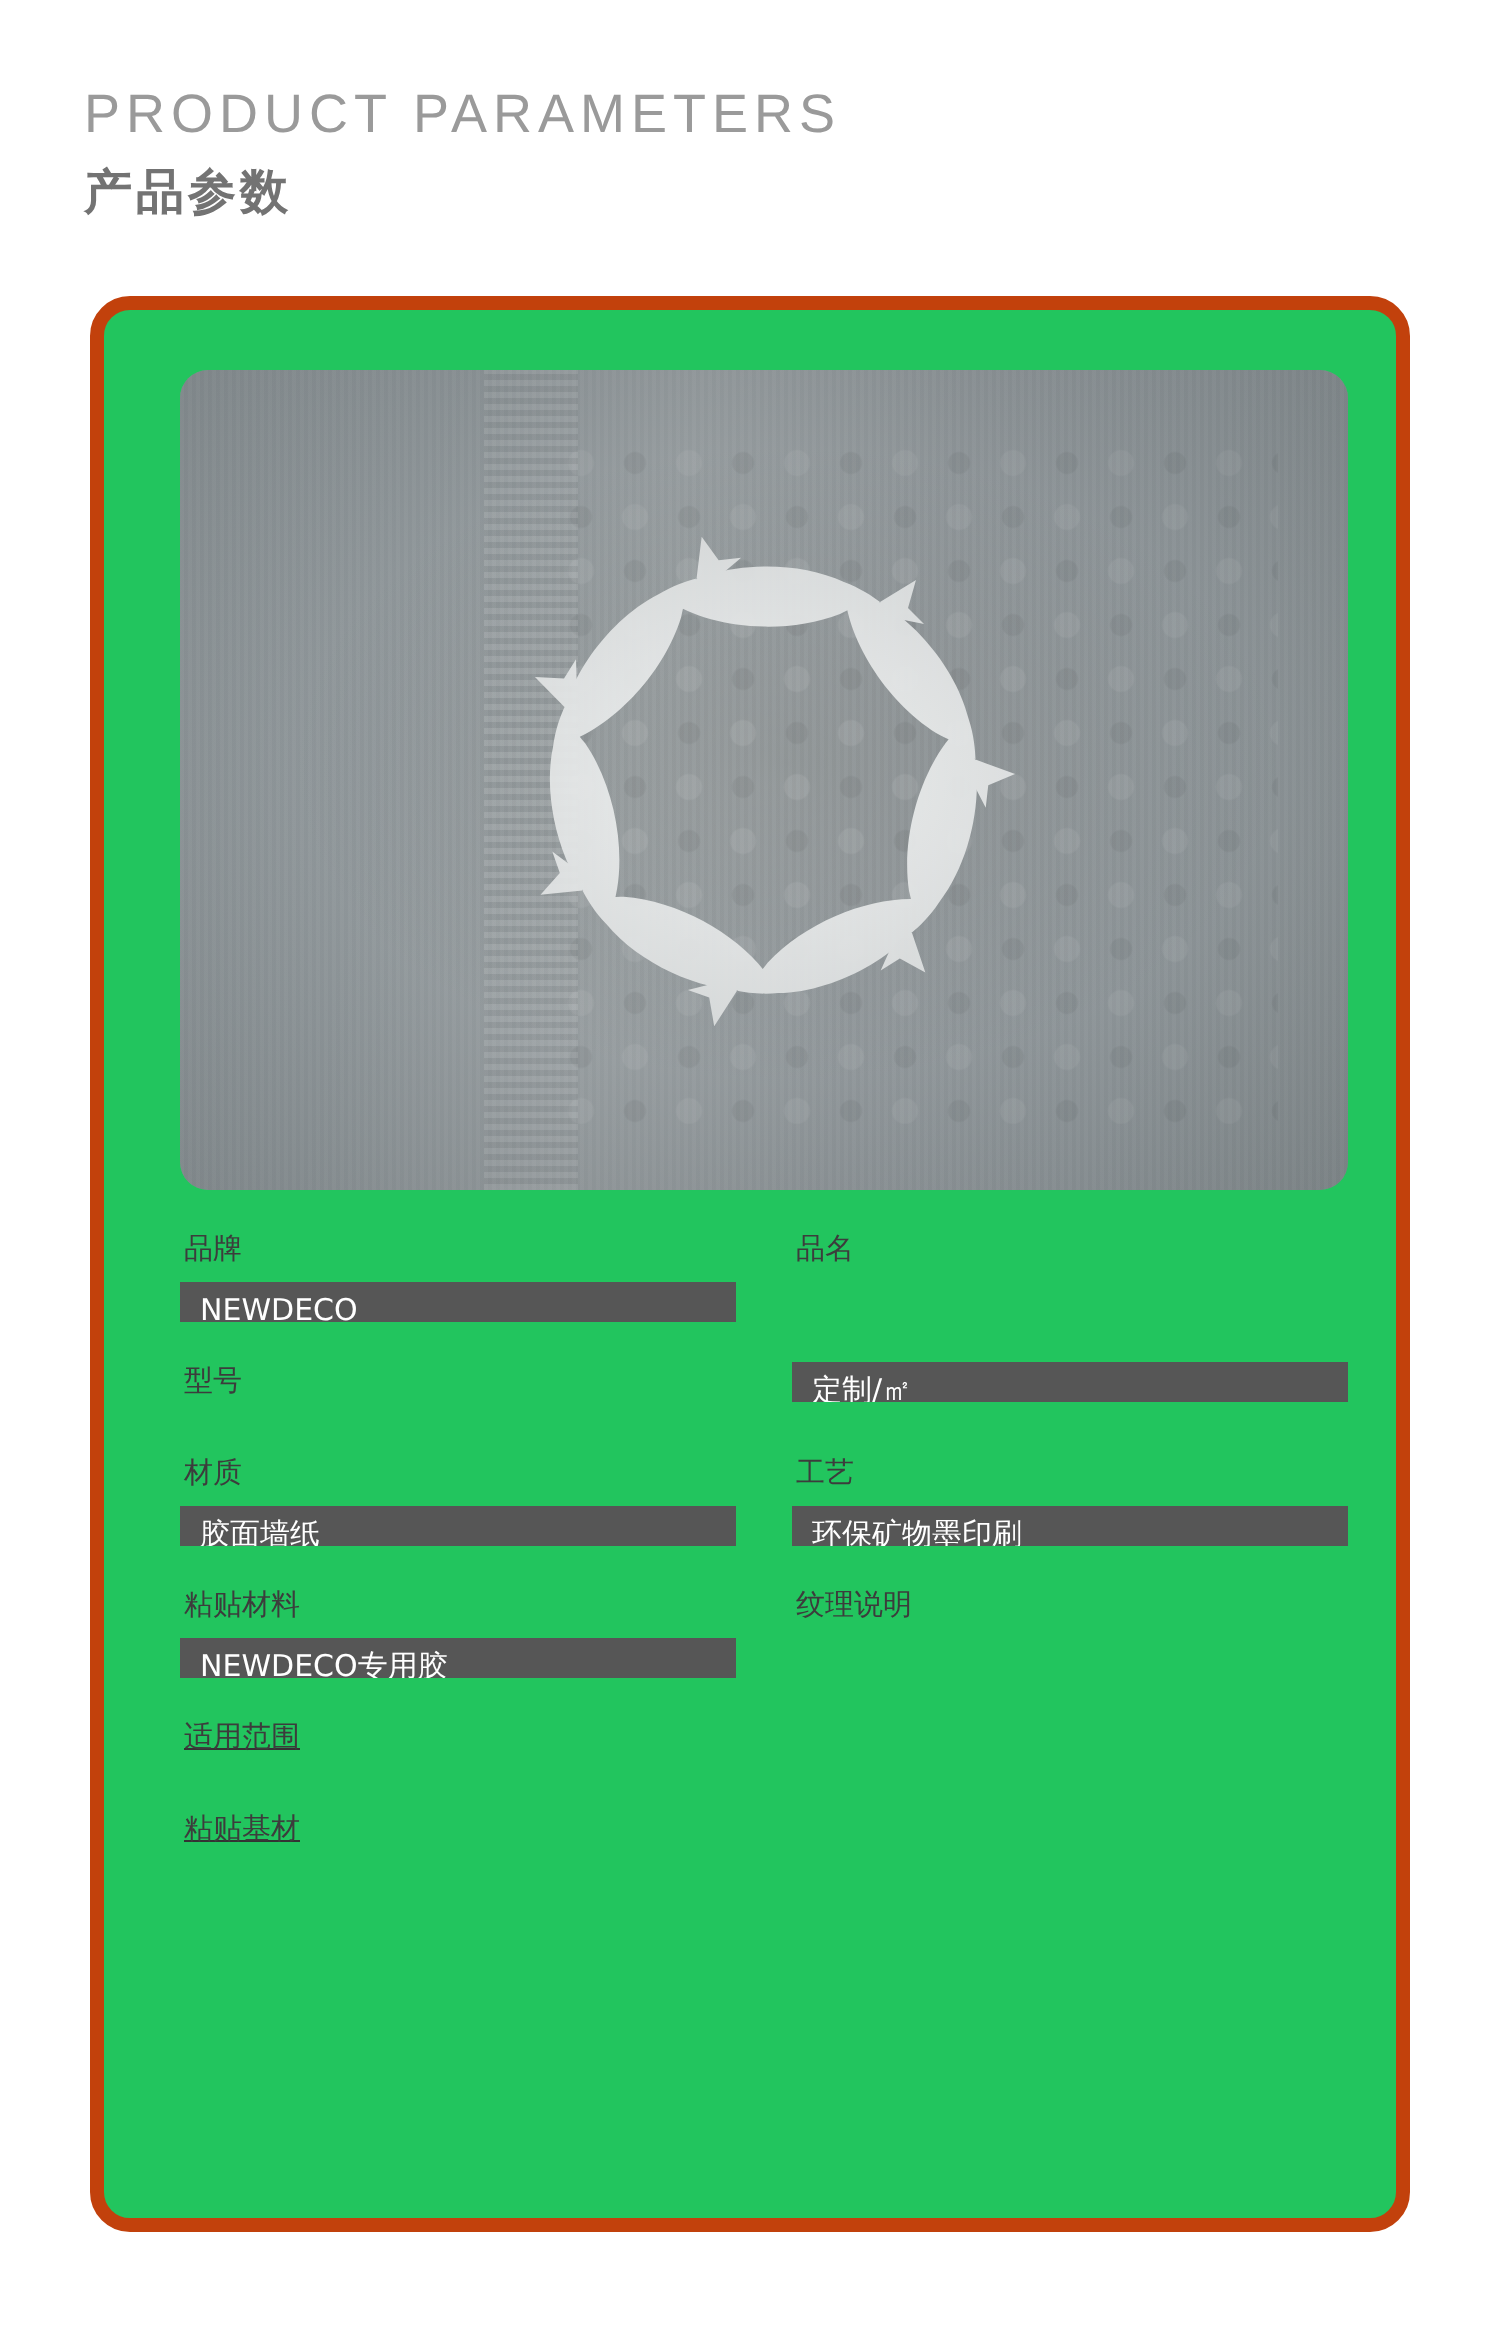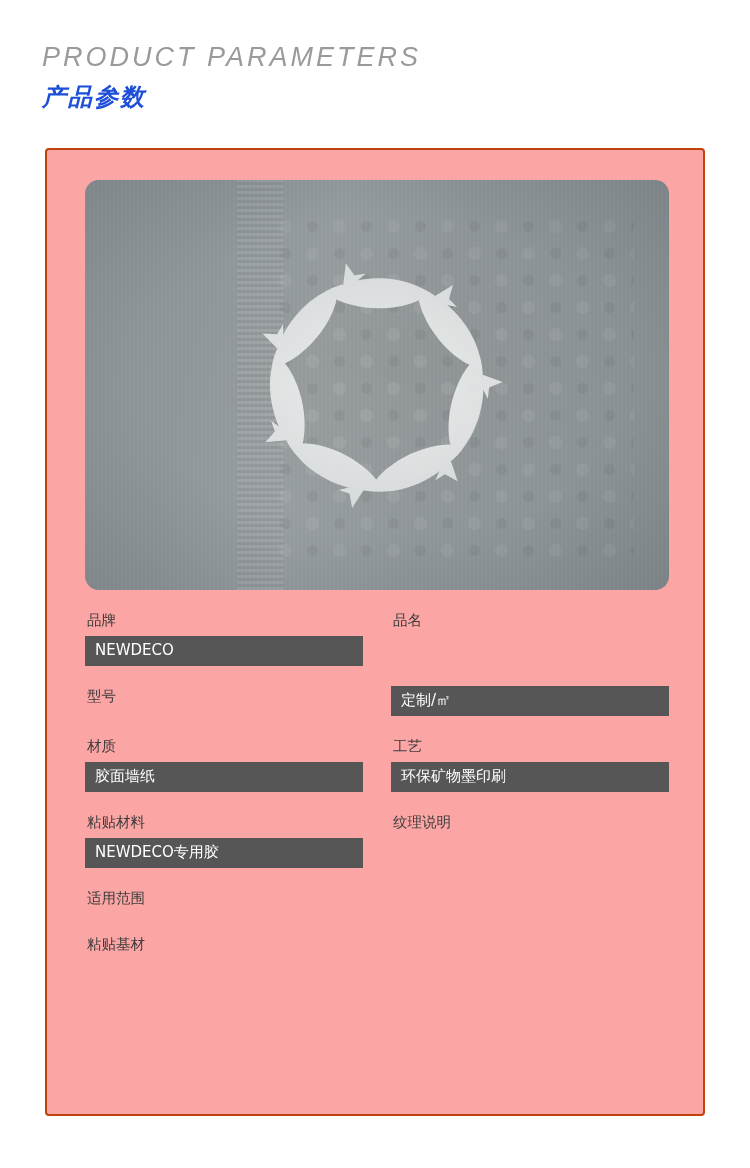--- a/index.html
+++ b/index.html
@@ -18,49 +18,48 @@
   .page {
     position: relative;
     width: 750px;
     height: 1168px;
     box-sizing: border-box;
   }
 
   
   .header {
     padding: 40px 0 0 42px;
-    font-style: italic;
   }
   .header-en {
     font-size: 27px;
     letter-spacing: 3px;
     color: #9a9a9a;
     font-weight: 500;
     line-height: 34px;
   }
   .header-cn {
     font-size: 24px;
     letter-spacing: 2px;
-    color: #1d4ed8;
+    color: #737373;
     font-weight: bold;
     line-height: 34px;
     margin-top: 6px;
   }
 
   
   .card {
     position: absolute;
     left: 45px;
     top: 148px;
     width: 660px;
     height: 968px;
-    border: 2px solid #c2410c;
-    border-radius: 4px;
+    border: 7px solid #c2410c;
+    border-radius: 20px;
     box-sizing: border-box;
-    background: #fca5a5;
+    background: #22c55e;
   }
 
   
   .product-image {
     position: absolute;
     left: 38px;
     top: 30px;
     width: 584px;
     height: 410px;
     border-radius: 14px;
@@ -122,35 +121,36 @@
     display: flex;
     gap: 28px;
     margin-bottom: 20px;
   }
   .spec-cell {
     flex: 1 1 0;
     min-width: 0;
   }
   .spec-cell.full {
     flex: 1 1 100%;
+    text-decoration: underline;
   }
   .spec-label {
     font-size: 14.5px;
     color: #3c3c3c;
     line-height: 20px;
     margin-bottom: 6px;
     padding-left: 2px;
     font-family: "DejaVu Sans", sans-serif;
   }
   .spec-value {
     background: #565656;
     color: #ffffff;
     font-size: 15px;
     line-height: 28px;
-    height: 30px;
+    height: 20px;
     padding: 0 10px;
     box-sizing: border-box;
     white-space: nowrap;
     overflow: hidden;
     text-overflow: ellipsis;
     font-family: "DejaVu Sans", sans-serif;
   }
 </style>
 </head>
 <body>

